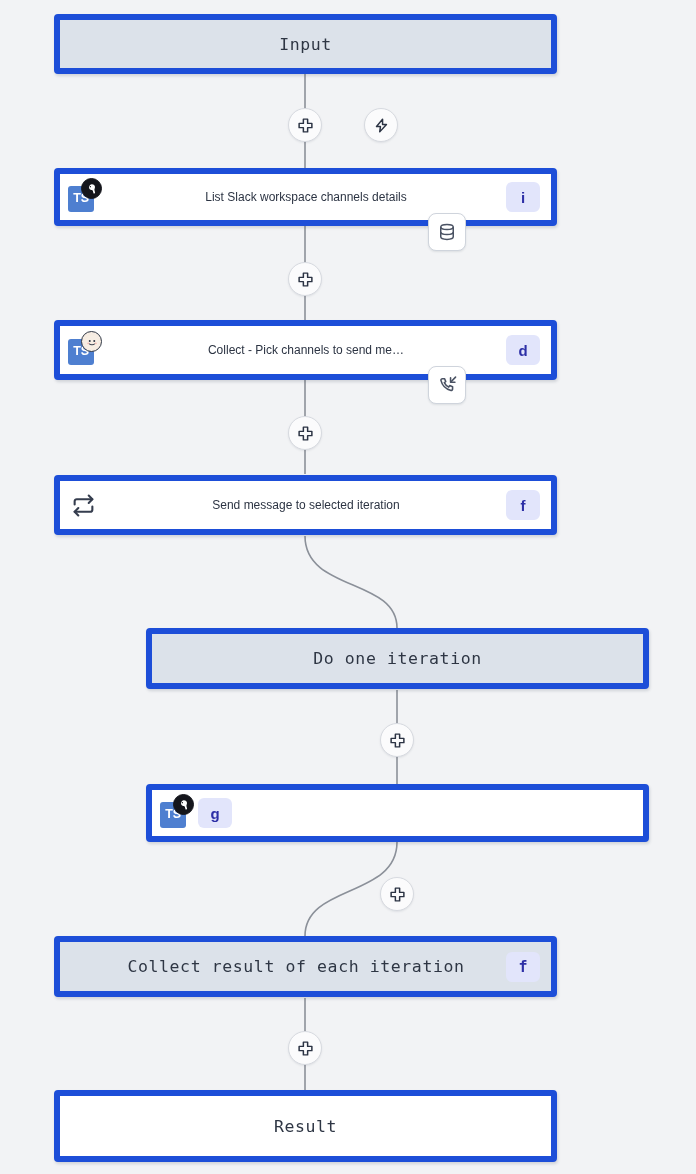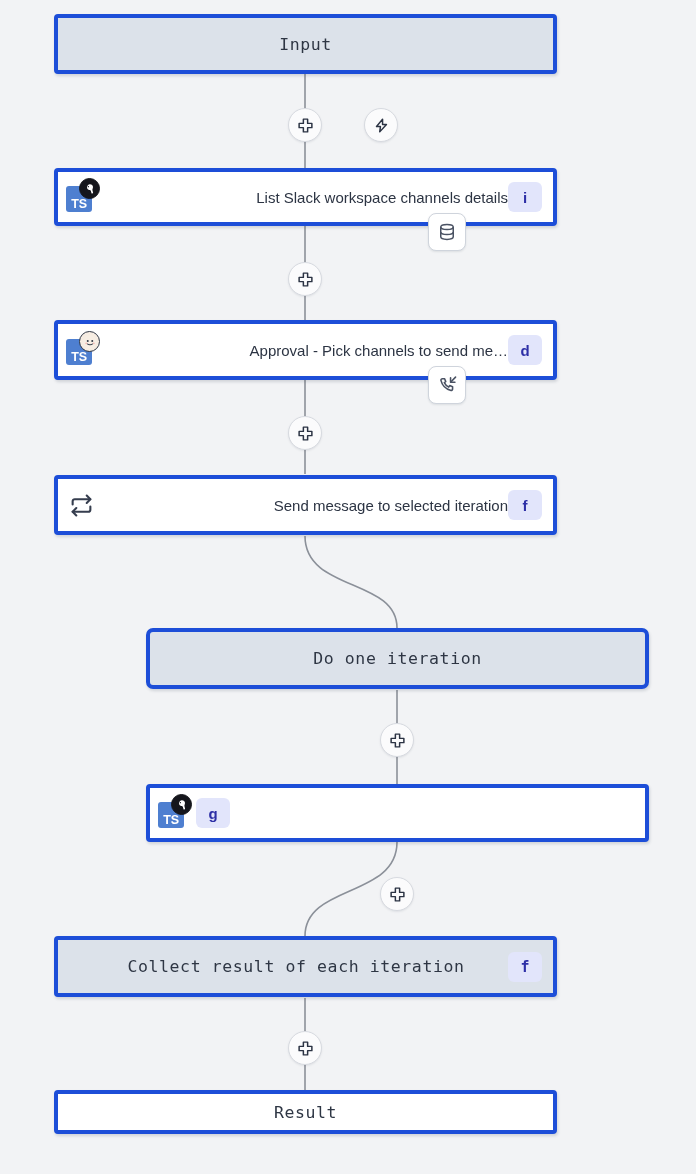--- a/index.html
+++ b/index.html
@@ -12,21 +12,21 @@
   }
   #canvas{position:absolute;inset:0;}
 
   
   svg.edges{position:absolute;left:0;top:0;width:696px;height:1174px;pointer-events:none;}
 
   
   .node{
     position:absolute;
     box-sizing:border-box;
-    border:4px solid #1d4ed8;
+    border:6px solid #1d4ed8;
     border-radius:4px;
     box-shadow:1px 2px 3px rgba(60,70,90,.18);
     display:flex;
     align-items:center;
     background:#ffffff;
   }
   .node.tinted{background:#dce2ea;}
   .node.plain{background:#ffffff;}
 
   
@@ -43,22 +43,22 @@
 
   
   .mod-icon{
     width:46px;
     display:flex;align-items:center;justify-content:center;
     flex:0 0 46px;
     position:relative;
   }
   .mod-label{
     flex:1;
-    text-align:right;
-    font-size:15px;
+    text-align:center;
+    font-size:12px;
     color:#2c3443;
     white-space:nowrap;
     overflow:hidden;
     text-overflow:ellipsis;
     padding-right:0;
   }
   .badge{
     flex:0 0 auto;
     margin-right:11px;
     min-width:34px;
@@ -77,21 +77,21 @@
   .ts-wrap{position:relative;width:30px;height:30px;}
   .ts-sq{
     position:absolute;left:0;top:4px;
     width:26px;height:26px;
     background:#4e7fd0;
     border-radius:3px;
     color:#fff;
     font-family:"Liberation Sans",sans-serif;
     font-weight:bold;font-size:12.5px;
     display:flex;align-items:flex-end;justify-content:center;
-    padding-bottom:1px;box-sizing:border-box;
+    padding-bottom:7px;box-sizing:border-box;
     letter-spacing:-.3px;
   }
   .emblem{
     position:absolute;right:-4px;top:-4px;
     width:19px;height:19px;border-radius:50%;
     display:flex;align-items:center;justify-content:center;
     overflow:hidden;
   }
   .emblem.deno{background:#15161c;border:1.5px solid #15161c;}
   .emblem.face{background:#f6ece2;border:1.5px solid #2e3644;}
@@ -197,21 +197,21 @@
             <circle cx="12" cy="12" r="10" fill="#f7eee4"></circle>
             <circle cx="8.6" cy="10.6" r="1.5" fill="#2e3644"></circle>
             <circle cx="15.4" cy="10.6" r="1.5" fill="#2e3644"></circle>
             <path d="M8.4 15c1 1.5 6.2 1.5 7.2 0" stroke="#2e3644" stroke-width="1.6" fill="none" stroke-linecap="round"></path>
             <circle cx="6.3" cy="14" r="1.4" fill="#f0b7b2"></circle>
             <circle cx="17.7" cy="14" r="1.4" fill="#f0b7b2"></circle>
           </svg>
         </div>
       </div>
     </div>
-    <div class="mod-label">Approval - Pick channels to send me…</div>
+    <div class="mod-label">Collect - Pick channels to send me…</div>
     <div class="badge">d</div>
   </div>
 
   <div class="side-icon" style="left:428px;top:366px;">
     <svg width="21" height="21" viewBox="0 0 24 24" fill="none" stroke="currentColor" stroke-width="1.8" stroke-linecap="round" stroke-linejoin="round">
       <path d="M15.5 3.2v5h5"></path>
       <path d="M21.2 2.4 15.8 8"></path>
       <path d="M6.1 4.3h2.6l1.3 3.3-1.7 1.1a11.5 11.5 0 0 0 5.1 5.1l1.1-1.7 3.3 1.3v2.6a1.6 1.6 0 0 1-1.8 1.6A15.6 15.6 0 0 1 4.5 6.1a1.6 1.6 0 0 1 1.6-1.8z"></path>
     </svg>
   </div>
@@ -228,21 +228,21 @@
         <path d="M17 2.5 20.5 6 17 9.5"></path>
         <path d="M3.5 11V8a2 2 0 0 1 2-2h15"></path>
         <path d="M7 21.5 3.5 18 7 14.5"></path>
         <path d="M20.5 13v3a2 2 0 0 1-2 2h-15"></path>
       </svg>
     </div>
     <div class="mod-label">Send message to selected iteration</div>
     <div class="badge">f</div>
   </div>
 
-  <div class="node tinted" style="left:146px;top:628px;width:503px;height:61px;border-radius:7px;">
+  <div class="node tinted" style="left:146px;top:628px;width:503px;height:61px;">
     <div class="mono-label">Do one iteration</div>
   </div>
 
   <div class="circ" style="left:380px;top:723px;">
     <svg width="17" height="17" viewBox="0 0 24 24" fill="none" stroke="currentColor" stroke-width="2.1" stroke-linejoin="round">
       <path d="M9 3h6v6h6v6h-6v6H9v-6H3V9h6z"></path>
     </svg>
   </div>
 
   <div class="node plain" style="left:146px;top:784px;width:503px;height:58px;">
@@ -271,17 +271,17 @@
     <div class="mono-label with-badge">Collect result of each iteration</div>
     <div class="badge mono">f</div>
   </div>
 
   <div class="circ" style="left:288px;top:1031px;">
     <svg width="17" height="17" viewBox="0 0 24 24" fill="none" stroke="currentColor" stroke-width="2.1" stroke-linejoin="round">
       <path d="M9 3h6v6h6v6h-6v6H9v-6H3V9h6z"></path>
     </svg>
   </div>
 
-  <div class="node plain" style="left:54px;top:1090px;width:503px;height:44px;">
+  <div class="node plain" style="left:54px;top:1090px;width:503px;height:72px;">
     <div class="mono-label">Result</div>
   </div>
 
 </div>
 
 </body></html>

